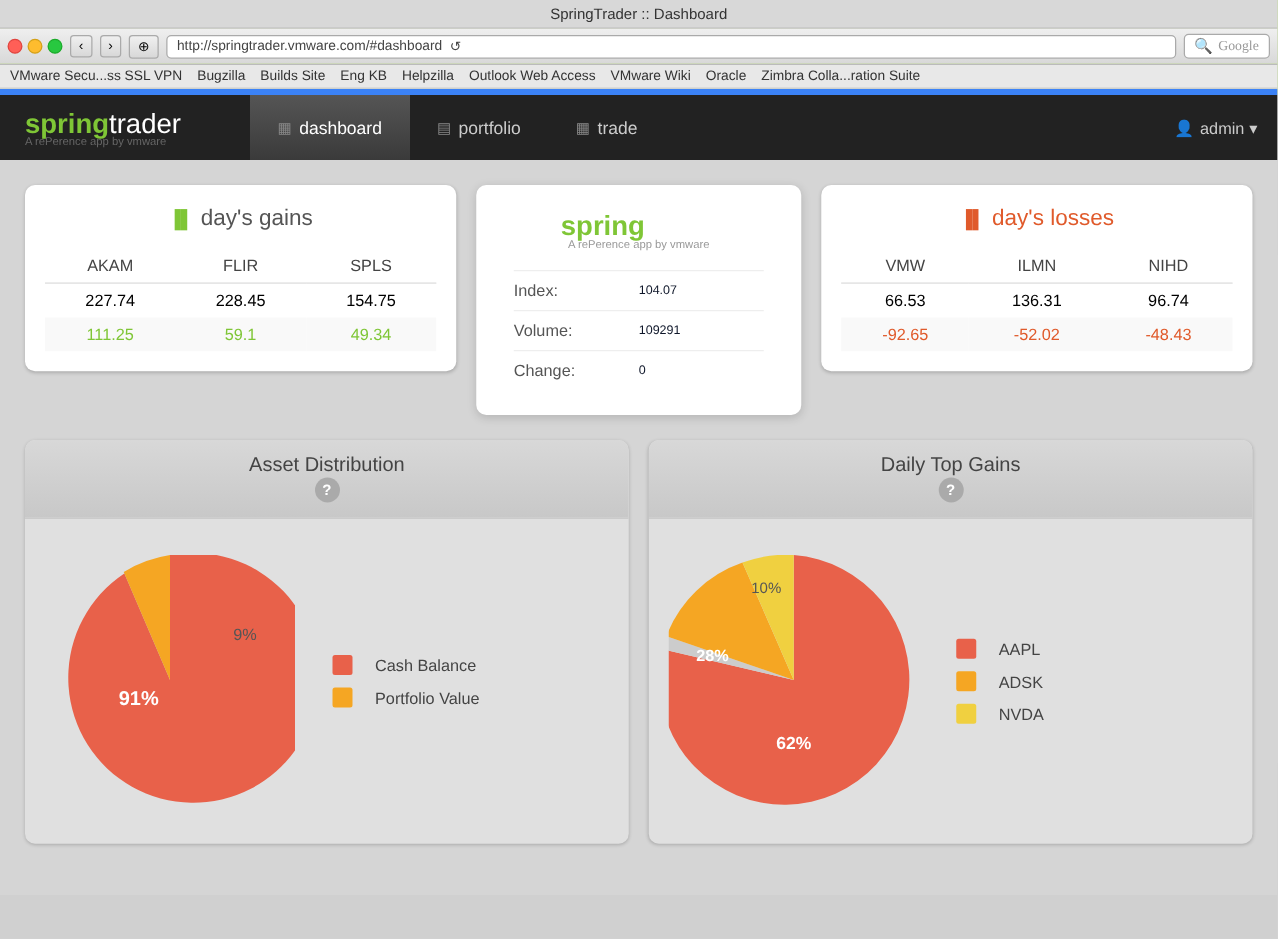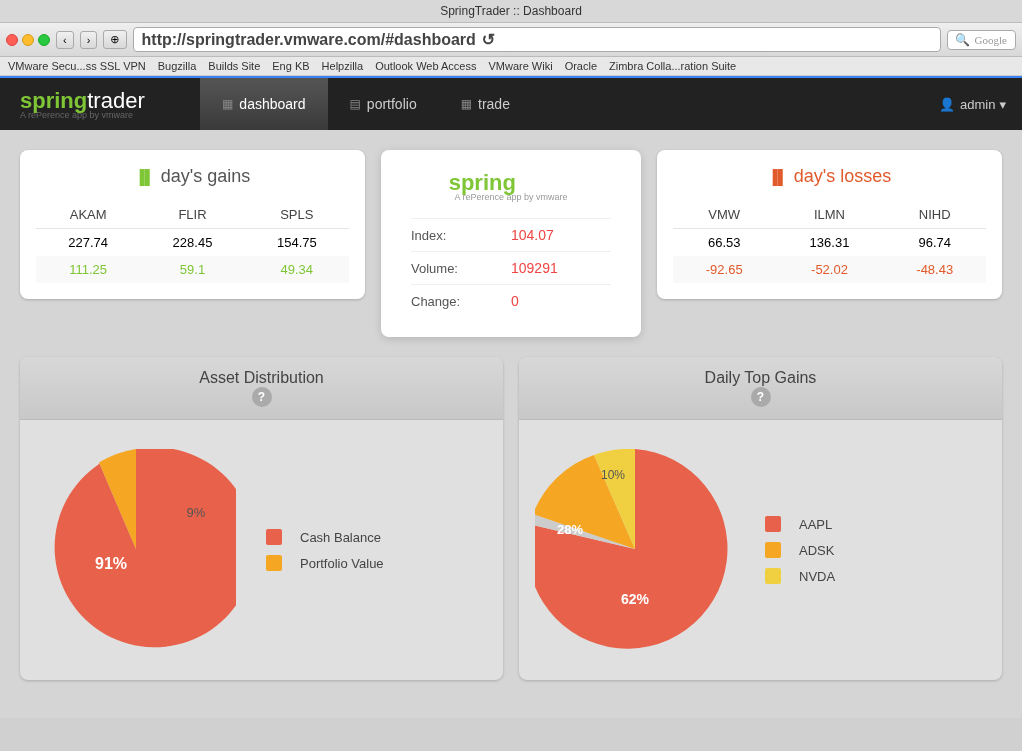--- a/index.html
+++ b/index.html
@@ -1,29 +1,29 @@
 <!DOCTYPE html>
 <html><head>
   <meta charset="utf-8">
   <style>
     * { box-sizing: border-box; margin: 0; padding: 0; }
     body { font-family: Arial, Helvetica, sans-serif; background: #d0d0d0; font-size: 13px; }
 
     
-    .browser-chrome { background: #bef264; border-bottom: 2px solid #3b82f6; }
+    .browser-chrome { background: #bef264; border-bottom: 5px solid #3b82f6; }
     .browser-titlebar { background: #d8d8d8; text-align: center; padding: 4px; font-size: 12px; color: #333; border-bottom: 1px solid #bbb; }
     .browser-toolbar { display: flex; align-items: center; padding: 4px 6px; gap: 6px; background: linear-gradient(to bottom, #efefef, #d8d8d8); border-bottom: 1px solid #bbb; }
     .browser-controls { display: flex; gap: 4px; align-items: center; }
     .traffic-light { width: 12px; height: 12px; border-radius: 50%; display: inline-block; }
     .tl-red { background: #ff5f57; border: 1px solid #e0443e; }
     .tl-yellow { background: #febc2e; border: 1px solid #d4a017; }
     .tl-green { background: #28c840; border: 1px solid #1aab29; }
     .nav-btn { background: linear-gradient(to bottom, #f0f0f0, #d8d8d8); border: 1px solid #aaa; border-radius: 3px; padding: 2px 6px; font-size: 11px; cursor: pointer; }
     .address-bar { flex: 1; display: flex; align-items: center; background: white; border: 1px solid #aaa; border-radius: 4px; padding: 2px 8px; font-size: 12px; gap: 6px; }
-    .address-bar span { color: #444; font-size: 16px; font-weight: bold; }
+    .address-bar span { color: #444; font-size: 11px; }
     .refresh-btn { font-size: 12px; color: #666; }
     .search-bar { display: flex; align-items: center; background: white; border: 1px solid #aaa; border-radius: 4px; padding: 2px 8px; font-size: 12px; gap: 4px; }
     .bookmarks-bar { display: flex; align-items: center; padding: 3px 8px; gap: 12px; background: #e8e8e8; border-bottom: 1px solid #ccc; font-size: 11px; color: #444; overflow: hidden; }
     .bookmark-item { white-space: nowrap; cursor: pointer; color: #333; }
 
     
     .app { background: #d5d5d5; min-height: 640px; }
 
     
     .app-nav { background: #222; display: flex; align-items: stretch; height: 52px; }
@@ -56,21 +56,21 @@
     .stock-table td { text-align: center; padding: 6px 8px; }
     .stock-table tr:nth-child(even) td { background: #f9f9f9; }
     .value-up { color: #7fc636; }
     .value-down { color: #e05a2b; }
 
     
     .center-widget { background: white; border-radius: 8px; padding: 20px 30px; box-shadow: 0 2px 8px rgba(0,0,0,0.15); min-width: 260px; position: relative; }
     .center-logo { text-align: center; margin-bottom: 16px; }
     .stat-row { display: flex; align-items: center; padding: 8px 0; border-top: 1px solid #eee; }
     .stat-label { color: #555; width: 80px; }
-    .stat-value { color: #ef4444; font-size: 14px; margin-left: 20px; }
+    .stat-value { color: #0f172a; font-size: 10px; margin-left: 20px; }
 
     
     .bottom-section { display: flex; gap: 16px; }
     .chart-card { background: #e0e0e0; border-radius: 8px; flex: 1; padding: 0; box-shadow: 0 1px 3px rgba(0,0,0,0.2); overflow: hidden; }
     .chart-header { background: linear-gradient(to bottom, #d8d8d8, #c8c8c8); padding: 12px 16px; display: flex; align-items: center; justify-content: space-between; border-bottom: 1px solid #bbb; border-radius: 8px 8px 0 0; flex-direction: column; }
     .chart-title { font-size: 16px; font-weight: 300; color: #444; }
     .help-btn { width: 20px; height: 20px; border-radius: 50%; background: #aaa; color: white; display: flex; align-items: center; justify-content: center; font-size: 12px; font-weight: bold; cursor: pointer; }
     .chart-body { padding: 16px; display: flex; align-items: center; gap: 20px; min-height: 260px; }
 
     

